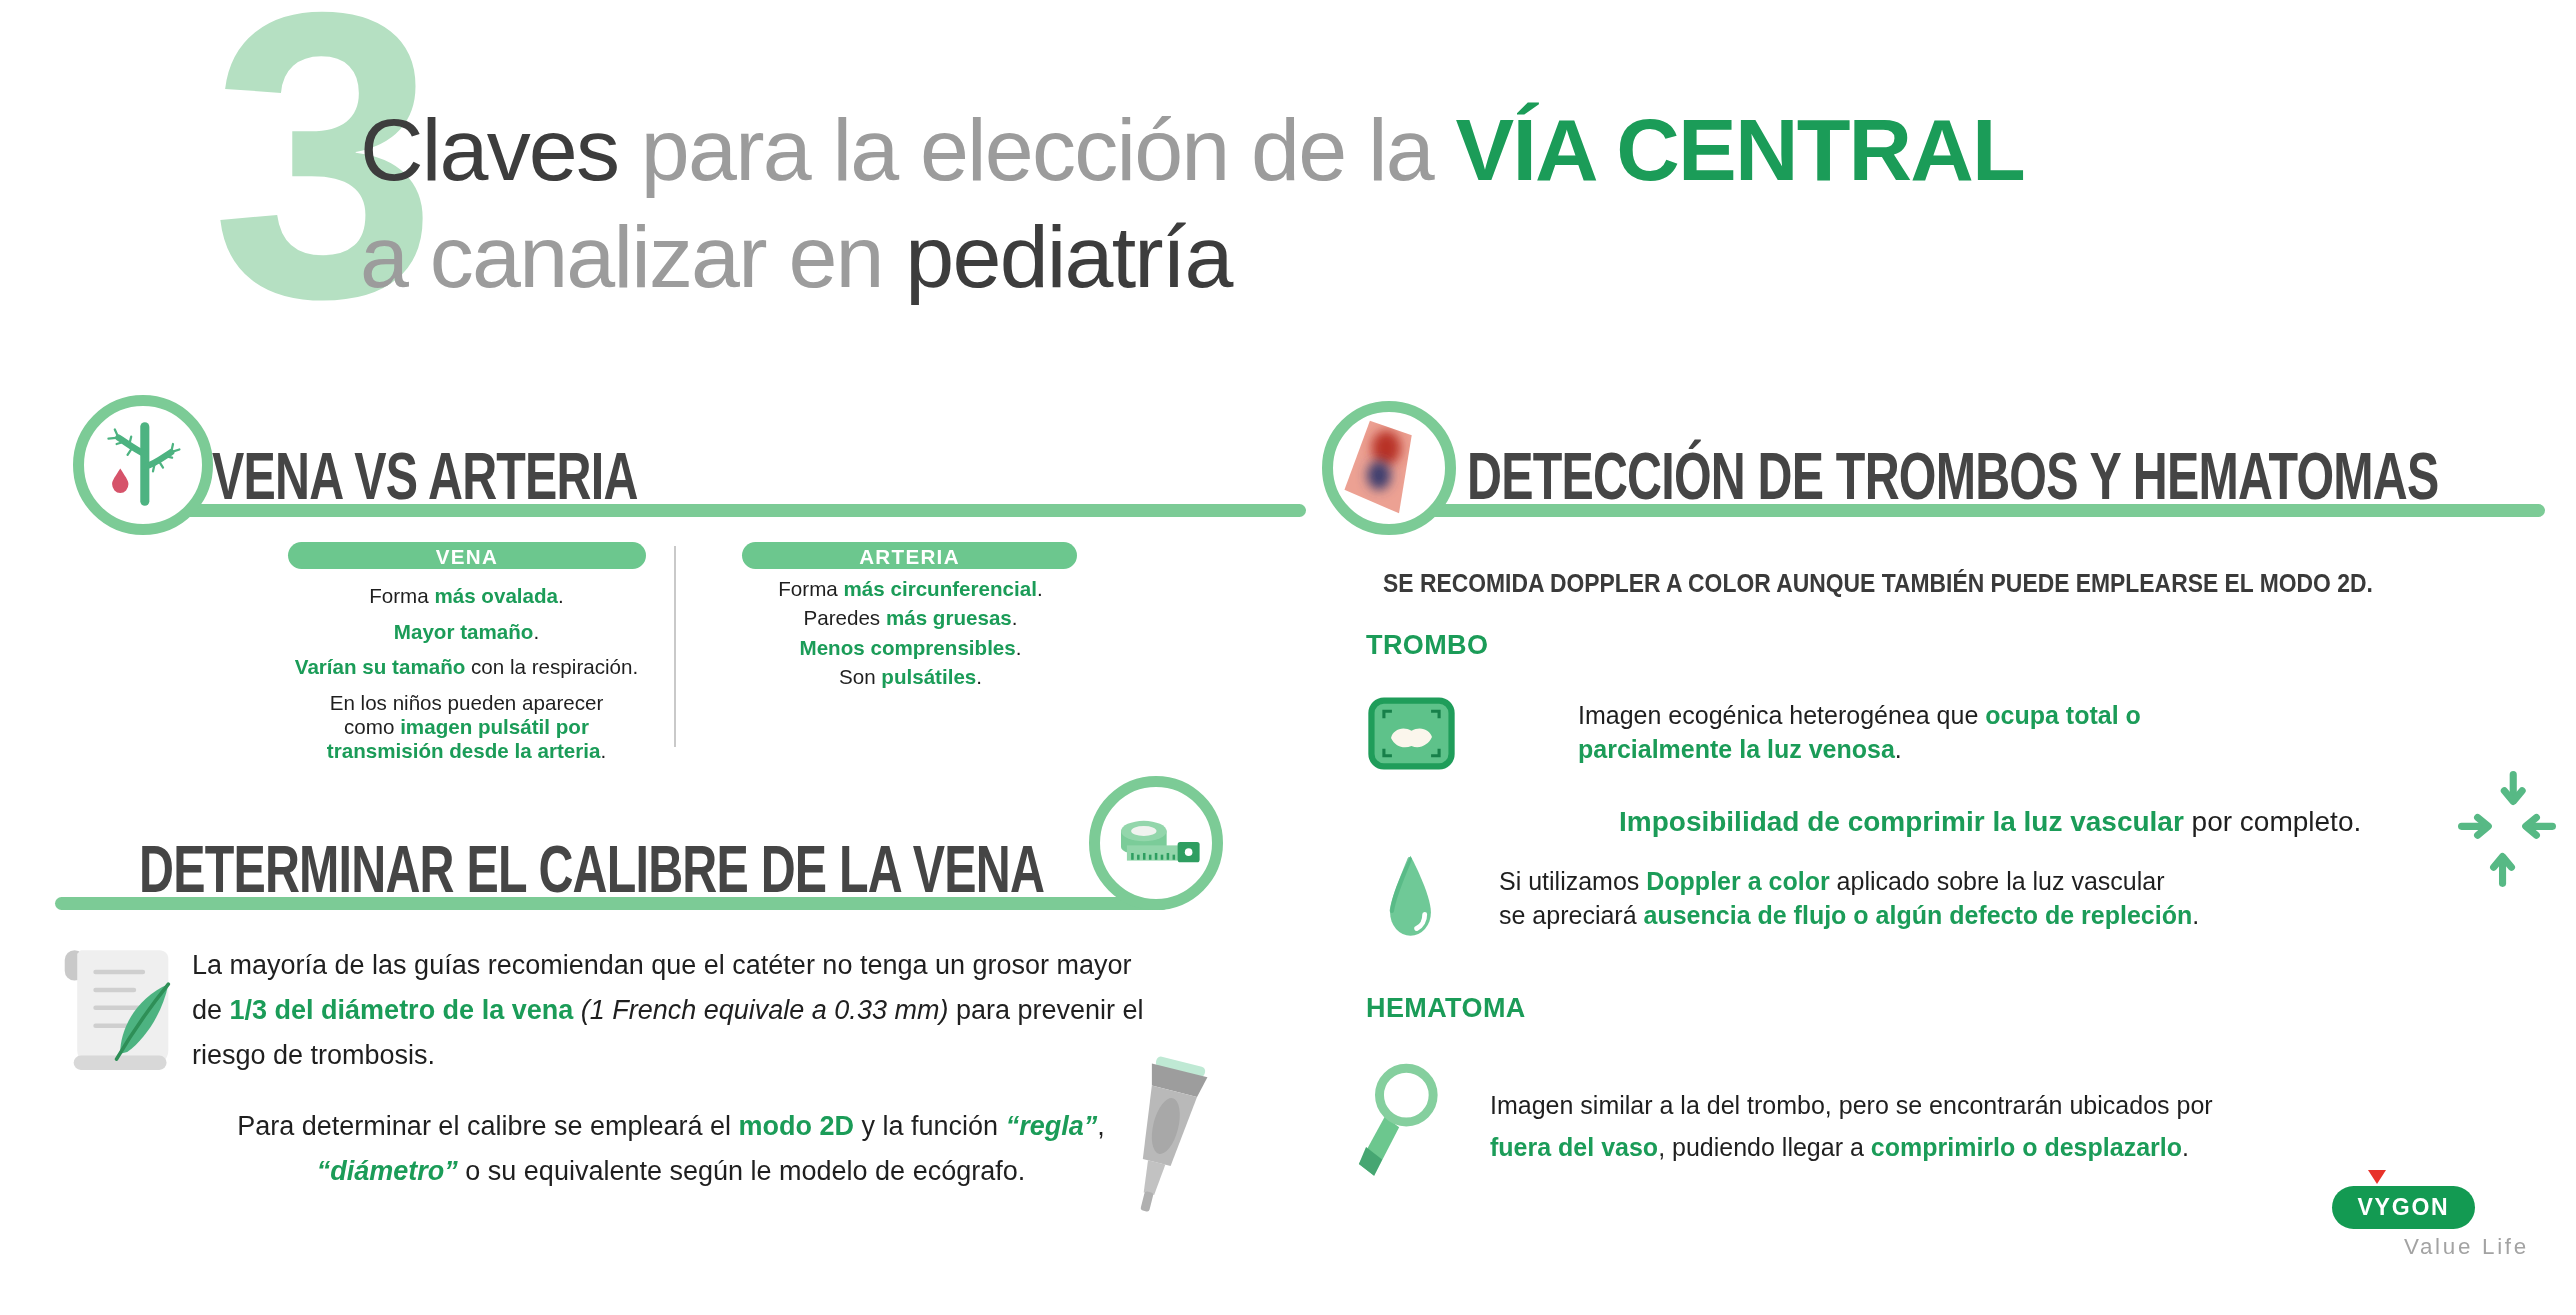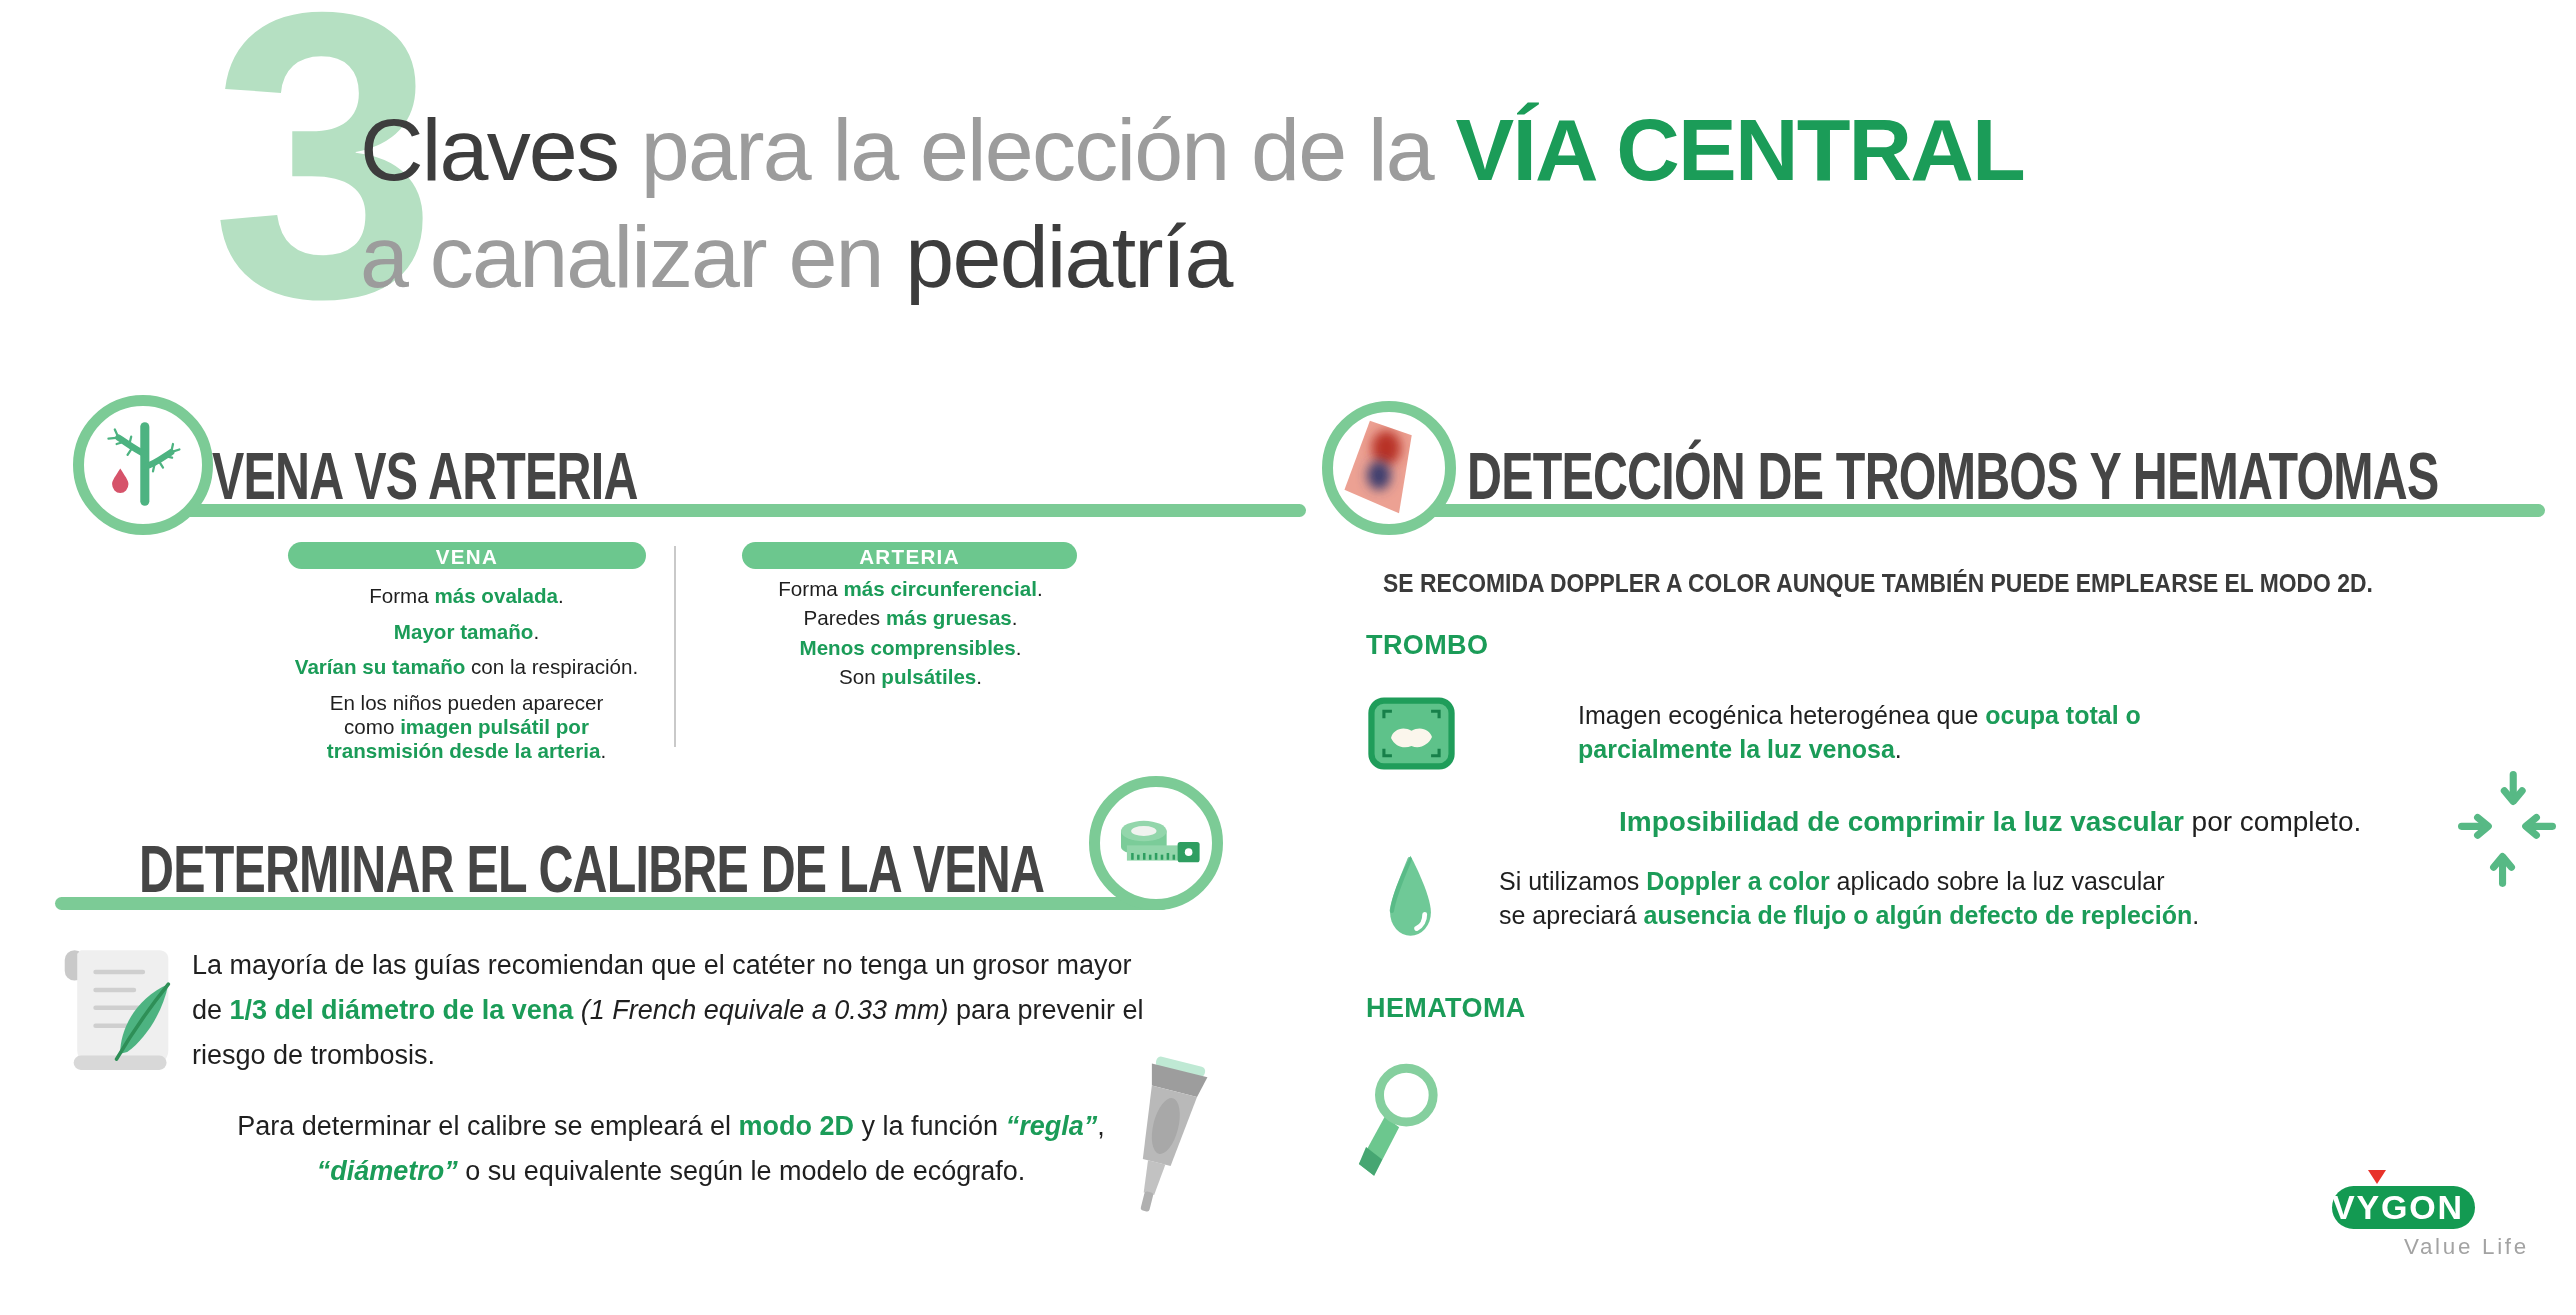--- a/index.html
+++ b/index.html
@@ -42,22 +42,22 @@
   .subtitle{position:absolute;font-size:26px;font-weight:700;color:#3a3a3a;white-space:nowrap;
     transform:scaleX(0.88);transform-origin:left top;line-height:1}
 
   .seg-g{color:var(--green);font-weight:700}
   .seg-i{font-style:italic}
   .seg-gi{color:var(--green);font-weight:700;font-style:italic}
   .seg-b{font-weight:700;color:#2e2e2e}
   .seg-gb{color:var(--green);font-weight:700}
 
   .logo-pill{position:absolute;left:2332px;top:1186px;width:143px;height:43px;border-radius:23px;
-    background:var(--vygon_green);display:flex;align-items:center;justify-content:flex-start;
-    color:#fff;font-weight:700;font-size:34px;letter-spacing:1.8px}
+    background:var(--vygon_green);display:flex;align-items:center;justify-content:center;
+    color:#fff;font-weight:700;font-size:23px;letter-spacing:1.8px}
   .logo-triangle{position:absolute;left:2368px;top:1170px;width:0;height:0;
     border-left:9px solid transparent;border-right:9px solid transparent;
     border-top:14.3px solid var(--vygon_red)}
   .logo-tagline{position:absolute;left:2404px;top:1234px;font-size:22.4px;letter-spacing:2.7px;
     color:var(--tagline_gray)}
 </style>
 </head>
 <body>
 
 <div id="canvas">
@@ -217,20 +217,21 @@
 
   <div class="green-label" style="left:1366px;top:995px">HEMATOMA</div>
 
   <span class="abs" style="left:1358px;top:1061px">
     <svg width="85" height="121" viewBox="0 0 95 135">
       <polygon points="30,62 46,74 18,128 1,115" fill="#6cc78e"></polygon>
       <polygon points="9,96 27,110 18,128 1,115" fill="#46a672"></polygon>
       <circle cx="54" cy="38" r="30" fill="#ffffff" stroke="#85cf9e" stroke-width="10"></circle>
     </svg>
   </span>
+  <div class="rb-text" style="left:1490px;top:1084px;width:850px;line-height:42px"><span>Imagen similar a la del trombo, pero se encontrarán ubicados por</span><br><span class="seg-g">fuera del vaso</span><span>, pudiendo llegar a </span><span class="seg-g">comprimirlo o desplazarlo</span><span>.</span></div>
 
   <div class="logo-pill">
     <span>VYGON</span>
   </div>
   <div class="logo-triangle"></div>
   <div class="logo-tagline">Value Life</div>
 
 </div>
 
 

